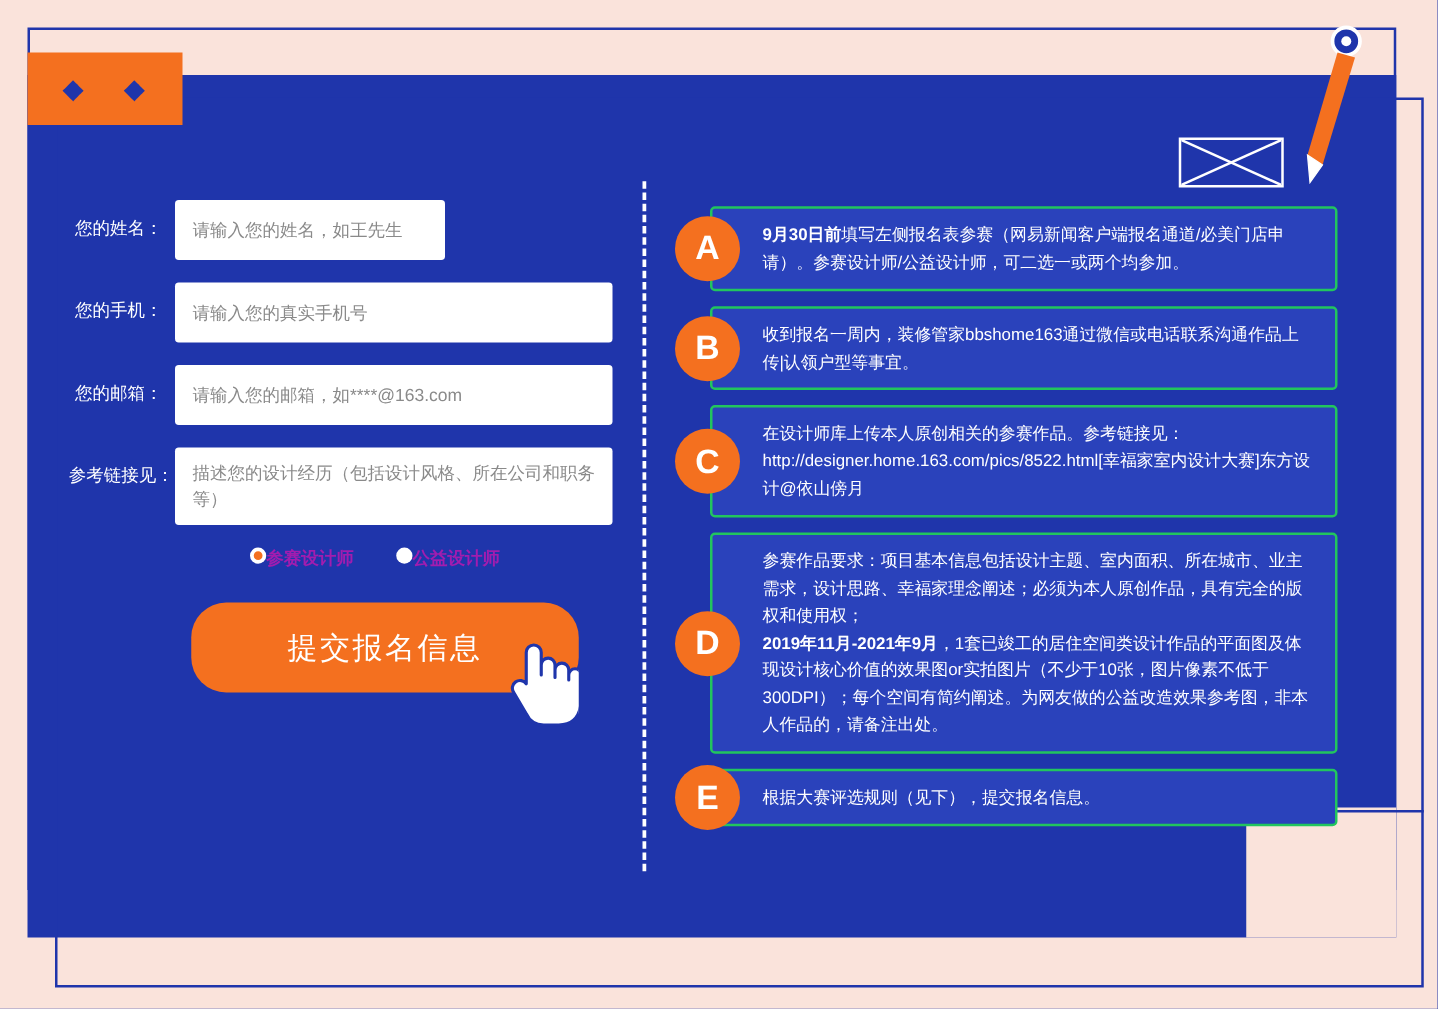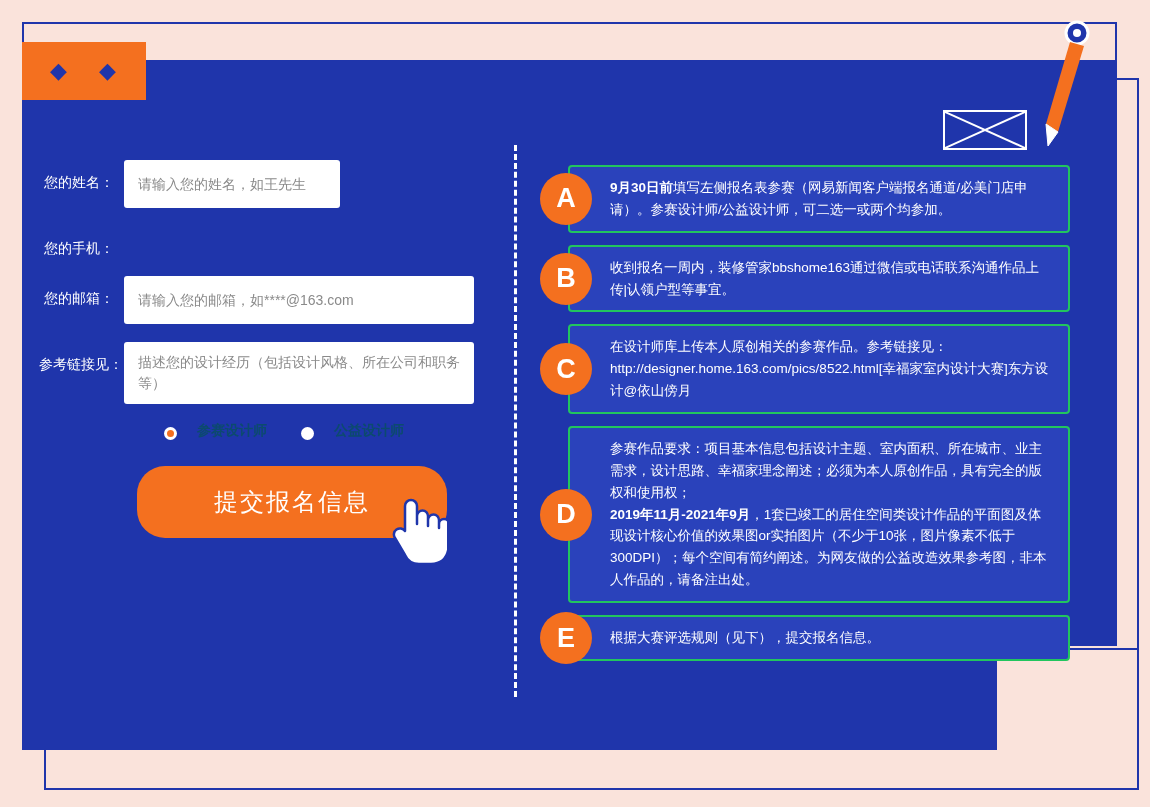--- a/index.html
+++ b/index.html
@@ -95,21 +95,21 @@
     position: absolute;
     left: 1030px;
     top: 20px;
     width: 70px;
     height: 130px;
   }
 
   
   .form-area {
     position: absolute;
-    left: 39px;
+    left: 55px;
     top: 160px;
     width: 450px;
   }
   .form-row {
     display: flex;
     align-items: flex-start;
     margin-bottom: 18px;
   }
   .form-label {
     width: 85px;
@@ -157,23 +157,23 @@
   .radio-row {
     display: flex;
     align-items: center;
     justify-content: center;
     margin-top: 16px;
     margin-left: 40px;
     gap: 34px;
   }
   .radio-item {
     display: flex;
-    align-items: flex-end;
-    gap: 20px;
-    color: #0c4a6e;
+    align-items: flex-start;
+    gap: 0;
+    color: #a21caf;
     font-size: 14px;
     font-weight: bold;
   }
   .radio-dot {
     width: 13px;
     height: 13px;
     border-radius: 50%;
     background: #ffffff;
     display: inline-block;
     position: relative;
@@ -330,20 +330,21 @@
 
   <div class="form-area">
 
     <div class="form-row">
       <div class="form-label">您的姓名：</div>
       <input class="form-input w-short" placeholder="请输入您的姓名，如王先生" style="">
     </div>
 
     <div class="form-row">
       <div class="form-label">您的手机：</div>
+      <input class="form-input w-long" placeholder="请输入您的真实手机号" style="">
     </div>
 
     <div class="form-row">
       <div class="form-label">您的邮箱：</div>
       <input class="form-input w-long" placeholder="请输入您的邮箱，如****@163.com" style="">
     </div>
 
 
     <div class="form-row">
       <div class="form-label">参考链接见：</div>

